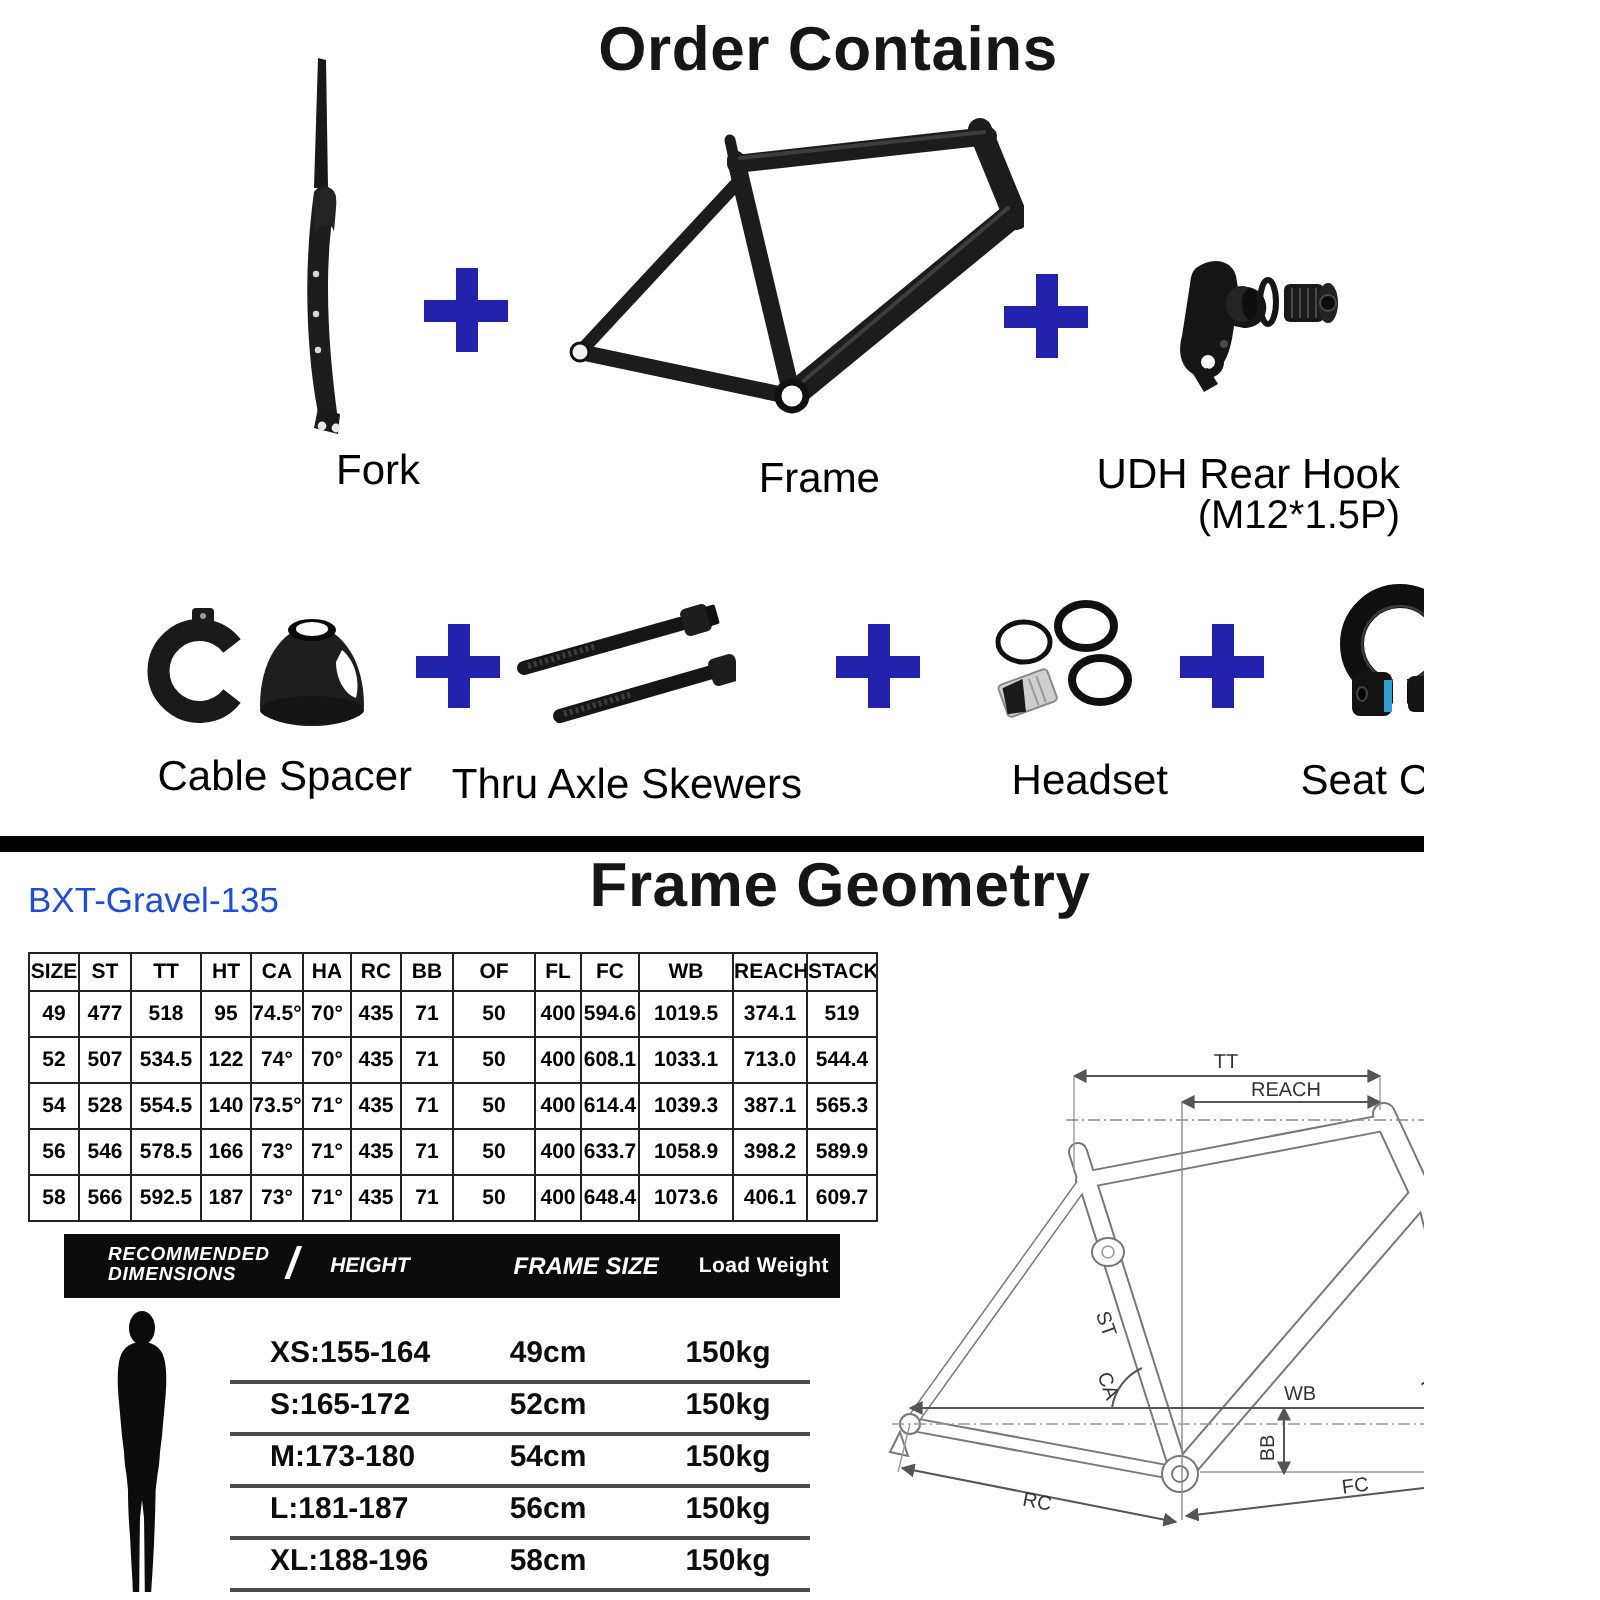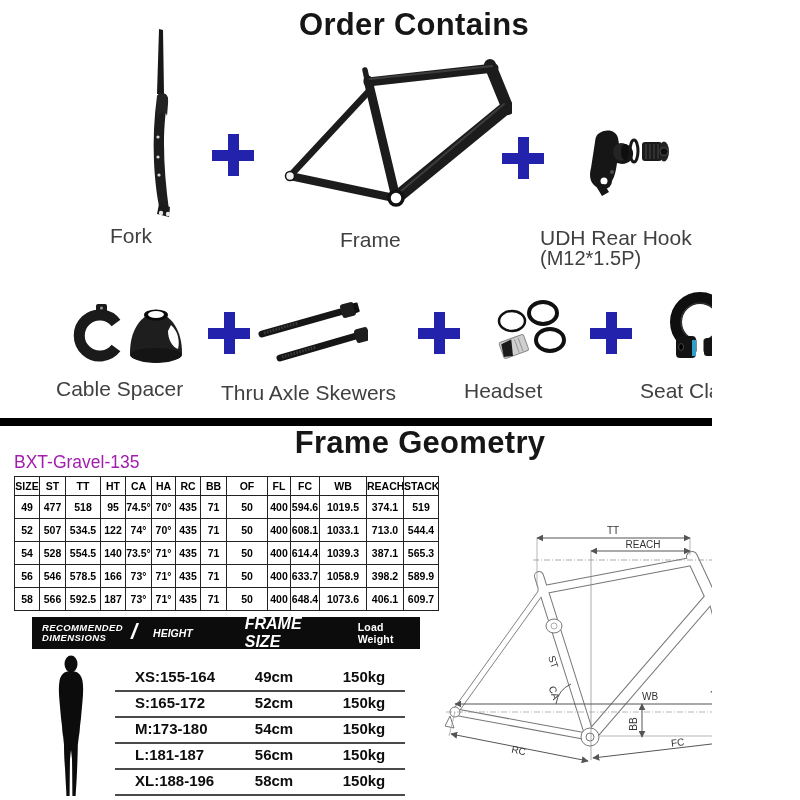--- a/index.html
+++ b/index.html
@@ -5,47 +5,47 @@
   html,body{margin:0;padding:0;background:#fff}
   body{width:800px;height:800px;font-family:"Liberation Sans",sans-serif;color:#111}
   #stage{position:relative;width:712px;height:800px;background:#fff;overflow:hidden}
   .abs{position:absolute}
 
   .big-title{position:absolute;left:0;width:800px;text-align:center;font-weight:bold;
              font-size:31px;letter-spacing:.3px;color:#161616}
   #order-title{top:7px;left:14px}
   #geometry-title{top:425px;left:20px}
 
-  .part-label{position:absolute;text-align:left;font-size:21px;color:#404040}
+  .part-label{position:absolute;text-align:right;font-size:21px;color:#000000}
   .part-sublabel{display:block;font-size:20px;margin-top:-2px}
 
   
   .plus{position:absolute;width:42px;height:42px}
   .plus i{position:absolute;display:block;background:#2222ad}
   .plus .ph{left:0;top:15.5px;width:42px;height:11px}
   .plus .pv{left:15.5px;top:0;width:11px;height:42px}
 
   #divider{position:absolute;left:0;top:418px;width:800px;height:8px;background:#000}
 
-  #model-label{position:absolute;left:14px;top:452px;font-size:17.5px;color:#a21caf}
+  #model-label{position:absolute;left:14px;top:440px;font-size:17.5px;color:#1d4ed8}
 
   table.geo{position:absolute;left:14px;top:476px;width:424px;border-collapse:collapse;
             table-layout:fixed;font-family:Liberation Sans, sans-serif;font-weight:bold;
             font-size:10.5px;color:#000}
   .geo th,.geo td{border:1px solid #222;text-align:center;padding:0;white-space:nowrap;overflow:hidden}
   .geo th{height:18px}
   .geo td{height:22px}
 
   .recbar{position:absolute;left:32px;top:617px;width:388px;height:32px;background:#0c0c0c;
           color:#fff;display:flex;align-items:center;box-sizing:border-box}
   .rb-left{font-style:italic;font-weight:bold;font-size:9.5px;line-height:10.5px;
-           padding-left:10px;letter-spacing:.4px;white-space:nowrap}
+           padding-left:22px;letter-spacing:.4px;white-space:nowrap}
   .rb-slash{font-size:22px;font-style:italic;font-weight:bold;margin:0 2px 2px 8px}
   .rb-h{font-style:italic;font-weight:bold;font-size:10.5px;margin-left:14px}
-  .rb-f{font-style:italic;font-weight:bold;font-size:16px;margin-left:52px}
+  .rb-f{font-style:italic;font-weight:bold;font-size:12px;margin-left:52px}
   .rb-l{font-size:10.5px;font-weight:bold;margin-left:20px;letter-spacing:.2px}
 
   .srow{position:absolute;left:115px;width:290px;height:26px;border-bottom:2.5px solid #4a4a4a;
         display:flex;align-items:center;font-weight:bold;font-size:15px;
         padding-bottom:3px;box-sizing:border-box;color:#0d0d0d}
   .sc1{width:118px;padding-left:20px;box-sizing:border-box}
   .sc2{width:82px;text-align:center}
   .sc3{width:70px;text-align:center;margin-left:14px}
 
   svg{display:block}

